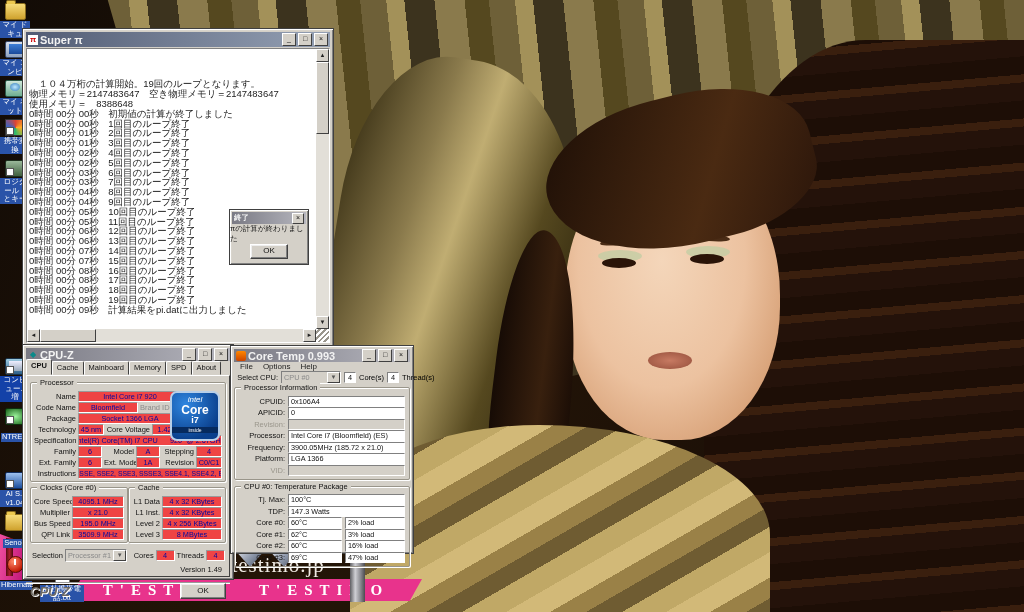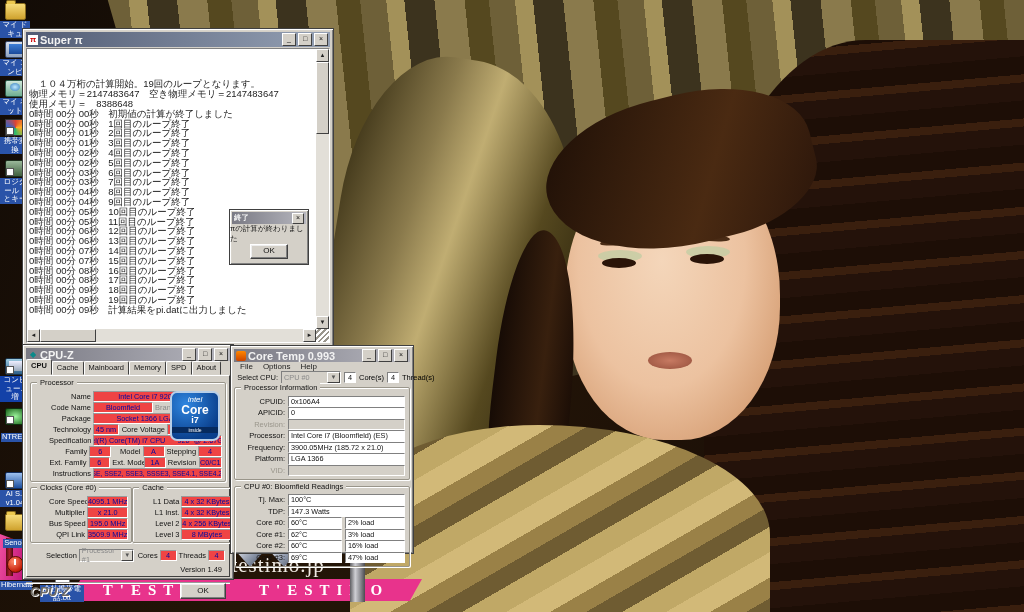--- a/index.html
+++ b/index.html
@@ -125,21 +125,21 @@
 
   
   #cpuz{left:22px;top:344px;width:210px;height:234px;z-index:11;}
   .cz-body{flex:1;display:flex;flex-direction:column;margin:1px 3px 3px 3px;font-size:7.5px;}
   .tabs{display:flex;height:13px;align-items:flex-end;}
   .tab{padding:1px 4px 0 4px;border:1px solid;border-color:#fff #404040 #d4d0c8 #fff;
         border-radius:2px 2px 0 0;background:#d4d0c8;font-size:7.5px;color:#111;height:11px;}
   .tab.active{height:13px;font-weight:bold;}
   .page{flex:1;border:1px solid;border-color:#fff #404040 #404040 #fff;padding:4px 3px 2px 3px;
         display:flex;flex-direction:column;position:relative;}
-  .cz-row{display:flex;align-items:center;height:10px;margin:0 1px 1px 16px;gap:2px;}
+  .cz-row{display:flex;align-items:center;height:10px;margin:0 1px 1px 1px;gap:2px;}
   .cz-l{text-align:right;color:#111;white-space:nowrap;}
   .cz-v{height:9px;background:#ef4444;border:1px solid;border-color:#9a9a9a #fff #fff #9a9a9a;
         color:#0008a0;display:flex;align-items:center;justify-content:center;
         font-size:7.3px;overflow:hidden;white-space:pre;box-sizing:content-box;}
   .cz-v.gray{background:#d4d0c8;color:#888;}
   .intel-logo{position:absolute;right:5px;top:8px;width:46px;height:46px;border-radius:7px;
         background:radial-gradient(circle at 30% 25%,#2f86e0,#0a3f8c 75%);
         border:2px solid #b8cfe8;color:#fff;text-align:center;overflow:hidden;}
   .intel-logo .i1{font-size:8px;font-style:italic;margin-top:2px;}
   .intel-logo .i2{font-size:12px;font-weight:bold;line-height:12px;}
@@ -460,21 +460,21 @@
         <div class="ct-l">Platform:</div>
         <div class="ct-v">LGA 1366</div>
       </div>
       <div class="ct-row">
         <div class="ct-l gray">VID:</div>
         <div class="ct-v gray"></div>
       </div>
     </div>
 
     <div class="grp" style="padding:8px 2px 2px 2px;">
-      <div class="cap">CPU #0: Bloomfield Readings</div>
+      <div class="cap">CPU #0: Temperature Package</div>
       <div class="ct-row">
         <div class="ct-l">Tj. Max:</div>
         <div class="ct-v">100°C</div>
       </div>
       <div class="ct-row">
         <div class="ct-l">TDP:</div>
         <div class="ct-v">147.3 Watts</div>
       </div>
       <div class="ct-row">
         <div class="ct-l">Core #0:</div>

